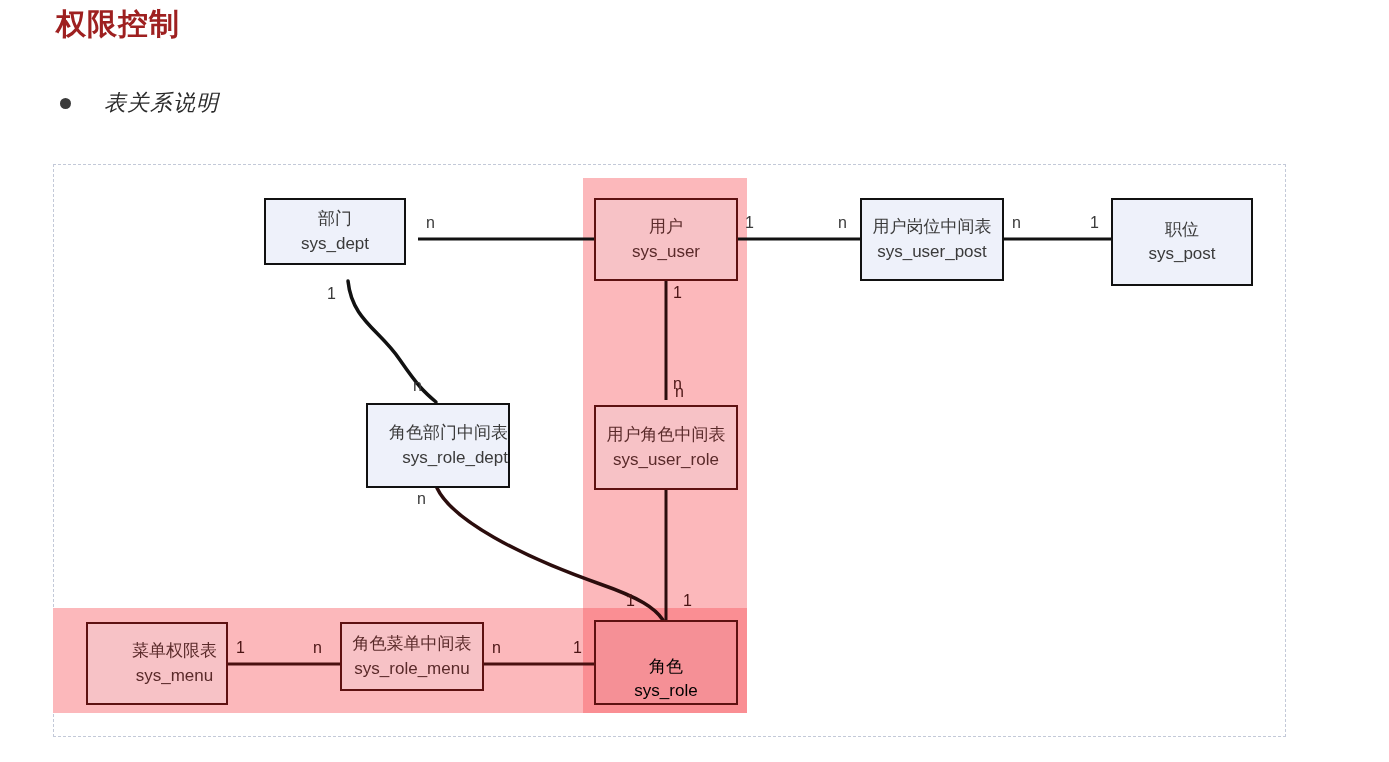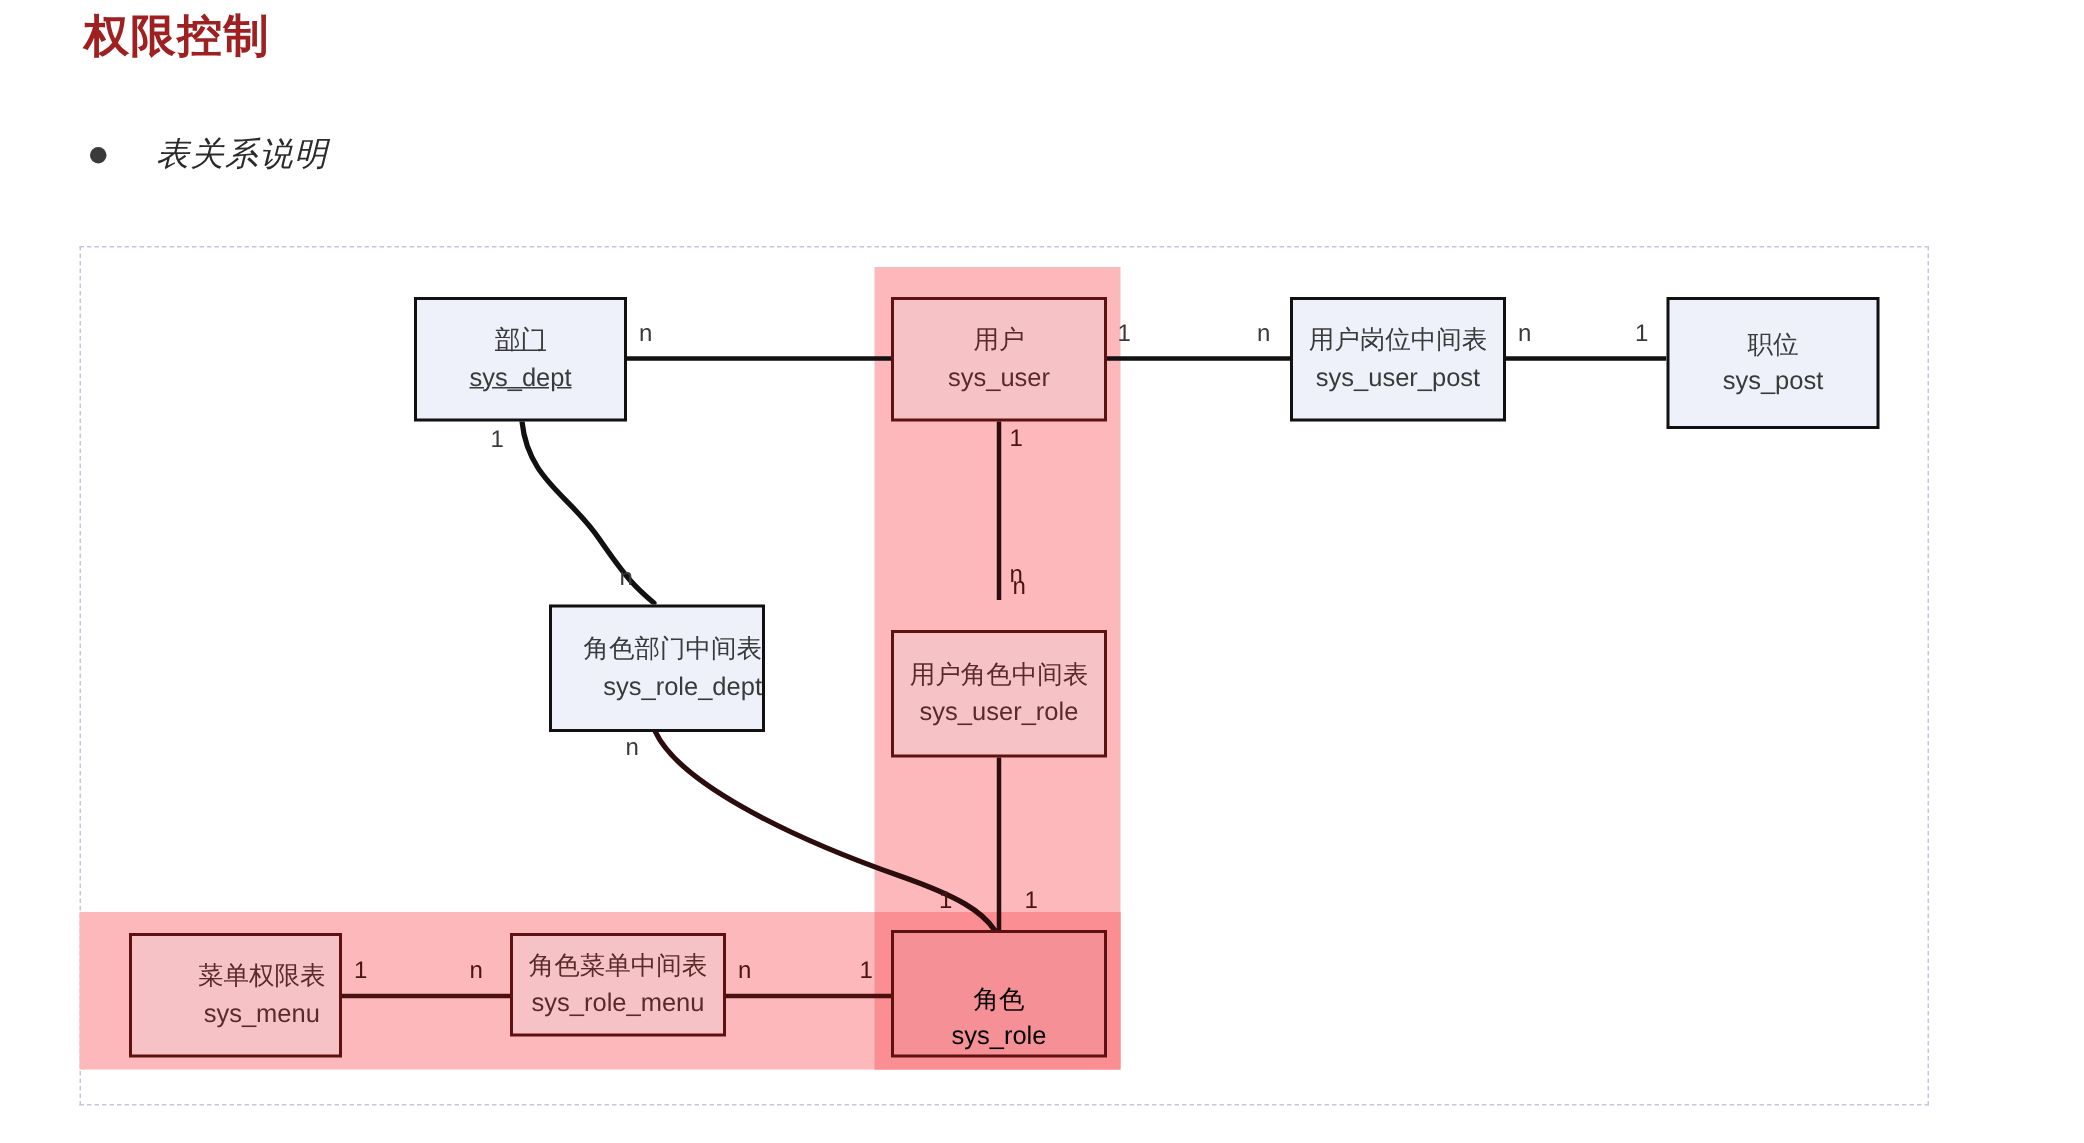--- a/index.html
+++ b/index.html
@@ -170,21 +170,21 @@
 
   <path d="M 348,281 C 352,320 380,330 400,360 C 418,386 424,392 436,402" fill="none" stroke="#111111" stroke-width="3.5" stroke-linecap="round"></path>
 
   <path d="M 437,488 C 452,520 520,556 600,584 C 640,598 655,608 663,620" fill="none" stroke="#2b0d0d" stroke-width="3.5" stroke-linecap="round"></path>
 
   <line x1="228" y1="664" x2="340" y2="664" stroke="#4a1010" stroke-width="3"></line>
 
   <line x1="484" y1="664" x2="594" y2="664" stroke="#4a1010" stroke-width="3"></line>
 </svg>
 
-<div class="ebox plain" style="left:276px; top:198px; width:142px; height:83px;text-decoration:underline;">
+<div class="ebox plain" style="left:264px; top:198px; width:142px; height:67px;">
   <span class="cn">部门</span>
   <span class="en">sys_dept</span>
 </div>
 
 <div class="ebox hl" style="left:594px; top:198px; width:144px; height:83px;align-items:center;">
   <span class="cn">用户</span>
   <span class="en">sys_user</span>
 </div>
 
 <div class="ebox plain" style="left:860px; top:198px; width:144px; height:83px;">
@@ -195,21 +195,21 @@
 <div class="ebox plain" style="left:1111px; top:198px; width:142px; height:88px;">
   <span class="cn">职位</span>
   <span class="en">sys_post</span>
 </div>
 
 <div class="ebox plain" style="left:366px; top:403px; width:144px; height:85px;align-items:flex-end;">
   <span class="cn">角色部门中间表</span>
   <span class="en">sys_role_dept</span>
 </div>
 
-<div class="ebox hl" style="left:594px; top:420px; width:144px; height:85px;">
+<div class="ebox hl" style="left:594px; top:405px; width:144px; height:85px;">
   <span class="cn">用户角色中间表</span>
   <span class="en">sys_user_role</span>
 </div>
 
 <div class="ebox hl" style="left:86px; top:622px; width:142px; height:83px;padding-left:35px;">
   <span class="cn">菜单权限表</span>
   <span class="en">sys_menu</span>
 </div>
 
 <div class="ebox hl" style="left:340px; top:622px; width:144px; height:69px;">

